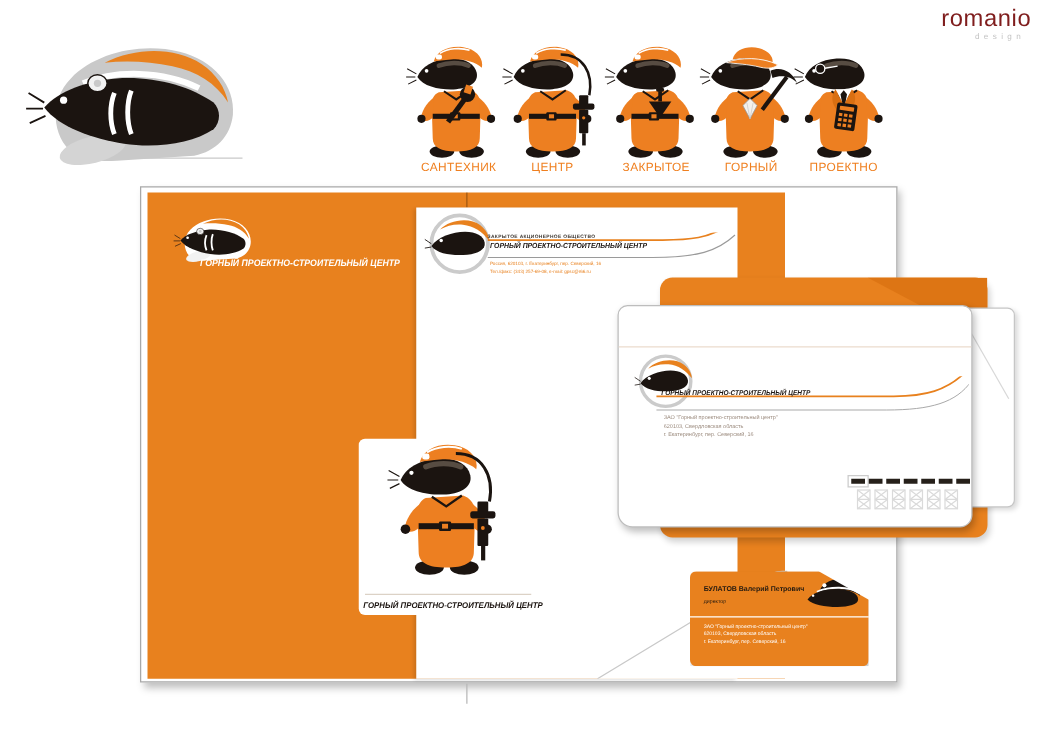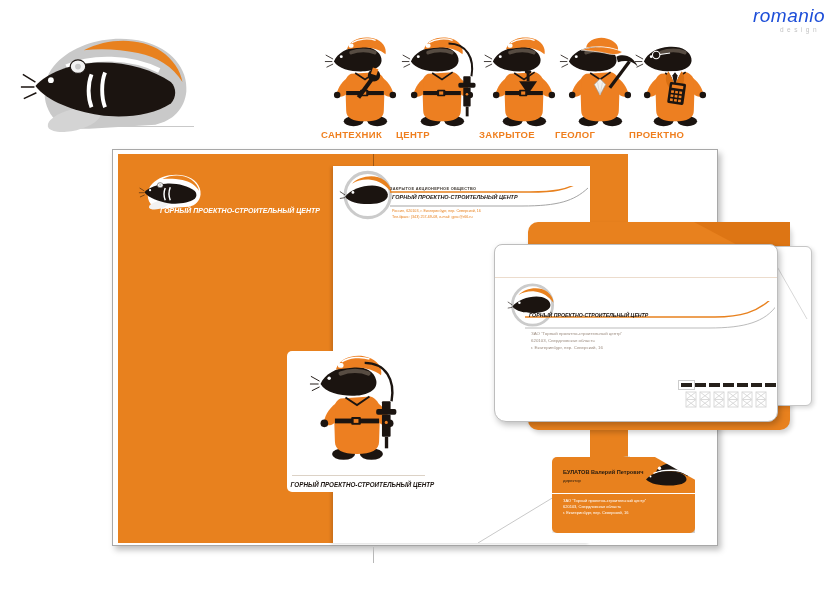--- a/index.html
+++ b/index.html
@@ -1,24 +1,24 @@
 <!DOCTYPE html>
 <html><head>
 <meta charset="utf-8">
 <style>
   html,body{margin:0;padding:0;background:#fff;}
   #canvas{position:relative;width:833px;height:604px;background:#fff;overflow:hidden;
           font-family:"Liberation Sans",sans-serif;}
   .abs{position:absolute;}
   
   .studio{position:absolute;left:750px;top:6px;width:78px;text-align:center;}
-  .studio-name{font-size:19px;color:#1d4ed8;letter-spacing:.5px;line-height:1;font-style:italic;}
+  .studio-name{font-size:19px;color:#7f1d1d;letter-spacing:.5px;line-height:1;}
   .studio-sub{font-size:6.5px;color:#c3c3c3;letter-spacing:3.5px;margin-top:1px;padding-left:22px;}
   
-  .mascot-label{position:absolute;top:129px;width:92px;font-weight:bold;
+  .mascot-label{position:absolute;top:129px;width:92px;text-align:center;font-weight:normal;
                 font-size:9.5px;color:#EF7F1F;letter-spacing:.3px;white-space:nowrap;}
   
   .board{position:absolute;left:112px;top:149px;width:604px;height:395px;background:#fff;
          border:1px solid #a8a8a8;box-shadow:3px 4px 6px rgba(0,0,0,.25);}
   .folder{position:absolute;left:118px;top:154px;width:510px;height:389px;background:#E8811E;}
   .tickv{position:absolute;width:1px;background:#9c9c9c;}
   .brandline{font-weight:bold;font-style:italic;white-space:nowrap;transform:scaleX(.93);transform-origin:left;}
   .folder-text{position:absolute;left:160px;top:206px;font-size:7.5px;color:#fff;}
   
   .panel{position:absolute;left:287px;top:351px;width:143px;height:141px;background:#fff;border-radius:5px;}
@@ -222,21 +222,21 @@
   <svg class="abs" style="left:634px;top:37px" width="82" height="90" viewBox="0 0 100 110">
     <use href="#mole-base"></use>
       <use href="#mole-suit"></use>
       <use href="#mole-glasses"></use>
       <use href="#tool-calc"></use>
     </svg>
 
   <div class="mascot-label" style="left:321px">САНТЕХНИК</div>
   <div class="mascot-label" style="left:396px">ЦЕНТР</div>
   <div class="mascot-label" style="left:479px">ЗАКРЫТОЕ</div>
-  <div class="mascot-label" style="left:555px">ГЕОЛОГ</div>
+  <div class="mascot-label" style="left:555px">ГОРНЫЙ</div>
   <div class="mascot-label" style="left:629px">ПРОЕКТНО</div>
 
   <div class="board"></div>
 
   <div class="folder"></div>
   <div class="tickv" style="left:373px;top:154px;height:12px;background:rgba(90,50,5,.5)"></div>
   <div class="tickv" style="left:373px;top:547px;height:16px;background:#b8b8b8"></div>
 
   <svg class="abs" style="left:136px;top:170px;--shell:#ffffff;--chin:#f2f2f2" width="70" height="44" viewBox="-12 0 184 122">
       <use href="#logo-helmet"></use>

